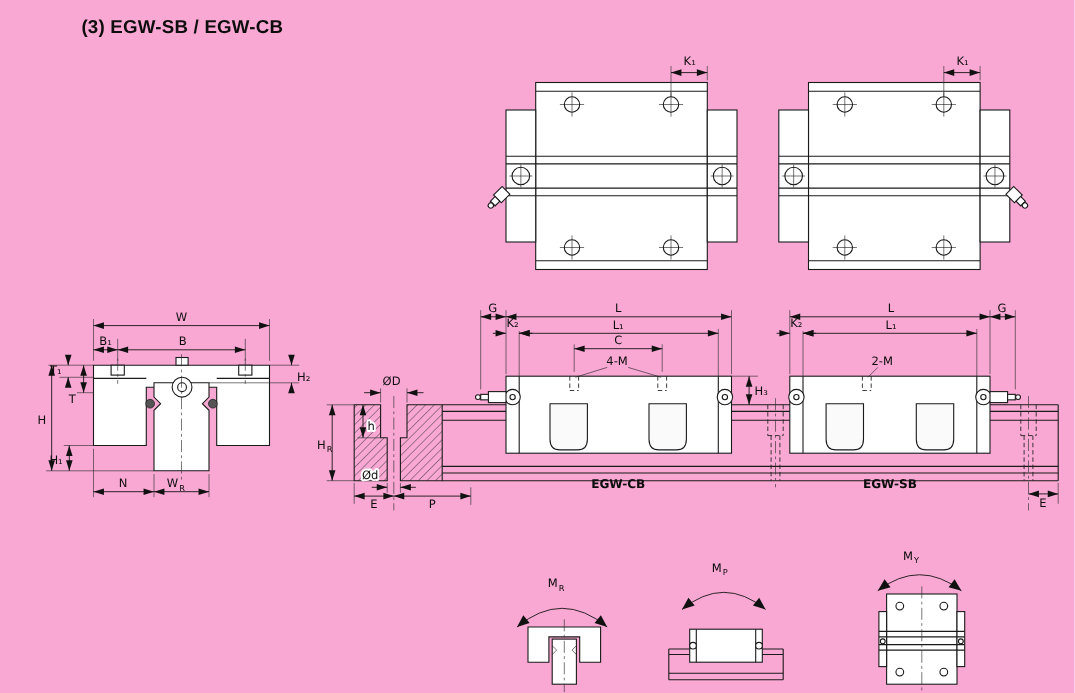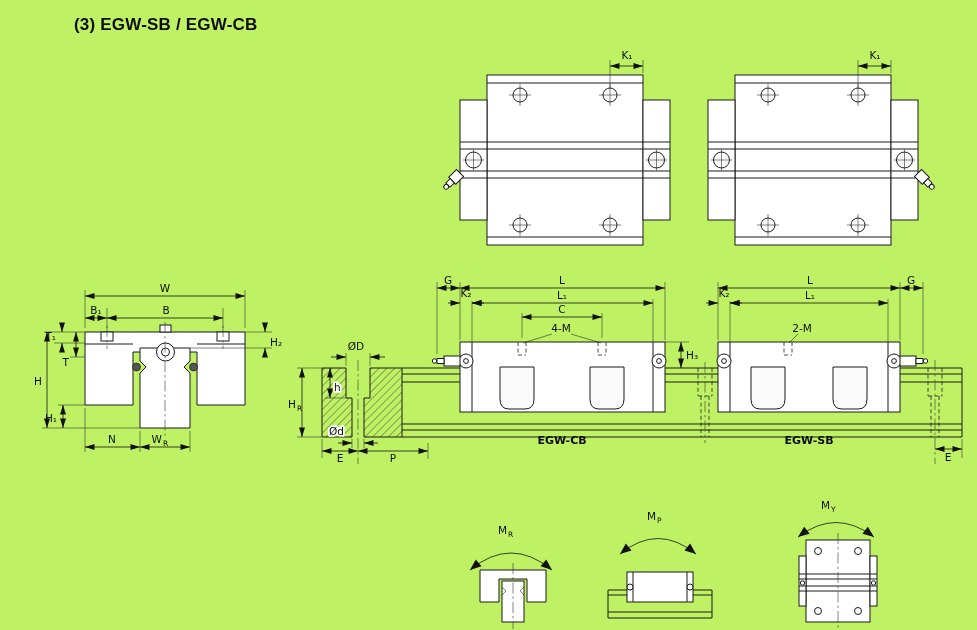--- a/index.html
+++ b/index.html
@@ -1,18 +1,18 @@
 <!DOCTYPE html>
 <html><head>
 <meta charset="utf-8">
 <style>
   * { margin:0; padding:0; box-sizing:border-box; }
   html,body { background:#ffffff; }
   body { width:977px; height:630px; font-family:"DejaVu Sans", sans-serif; }
-  .page { position:relative; width:977px; height:630px; background:#bef264; overflow:hidden; }
+  .page { position:relative; width:977px; height:630px; background:#f9a8d4; overflow:hidden; }
   svg { display:block; }
   .s    { stroke:#1a1a1a; stroke-width:1; fill:none; }
   .fw   { stroke:#1a1a1a; stroke-width:1; fill:#ffffff; }
   .leg  { stroke:#1a1a1a; stroke-width:1; fill:#fafafa; }
   .thin { stroke:#1a1a1a; stroke-width:0.55; fill:none; }
   .ext  { stroke:#333333; stroke-width:0.6; fill:none; }
   .dim  { stroke:#111111; stroke-width:0.8; fill:none; }
   .cl   { stroke:#333333; stroke-width:0.6; fill:none; stroke-dasharray:11 3 2.5 3; }
   .hid  { stroke:#222222; stroke-width:0.8; fill:none; stroke-dasharray:4 2.6; }
   .hatched { fill:url(#hatch); stroke:#1a1a1a; stroke-width:1; }

